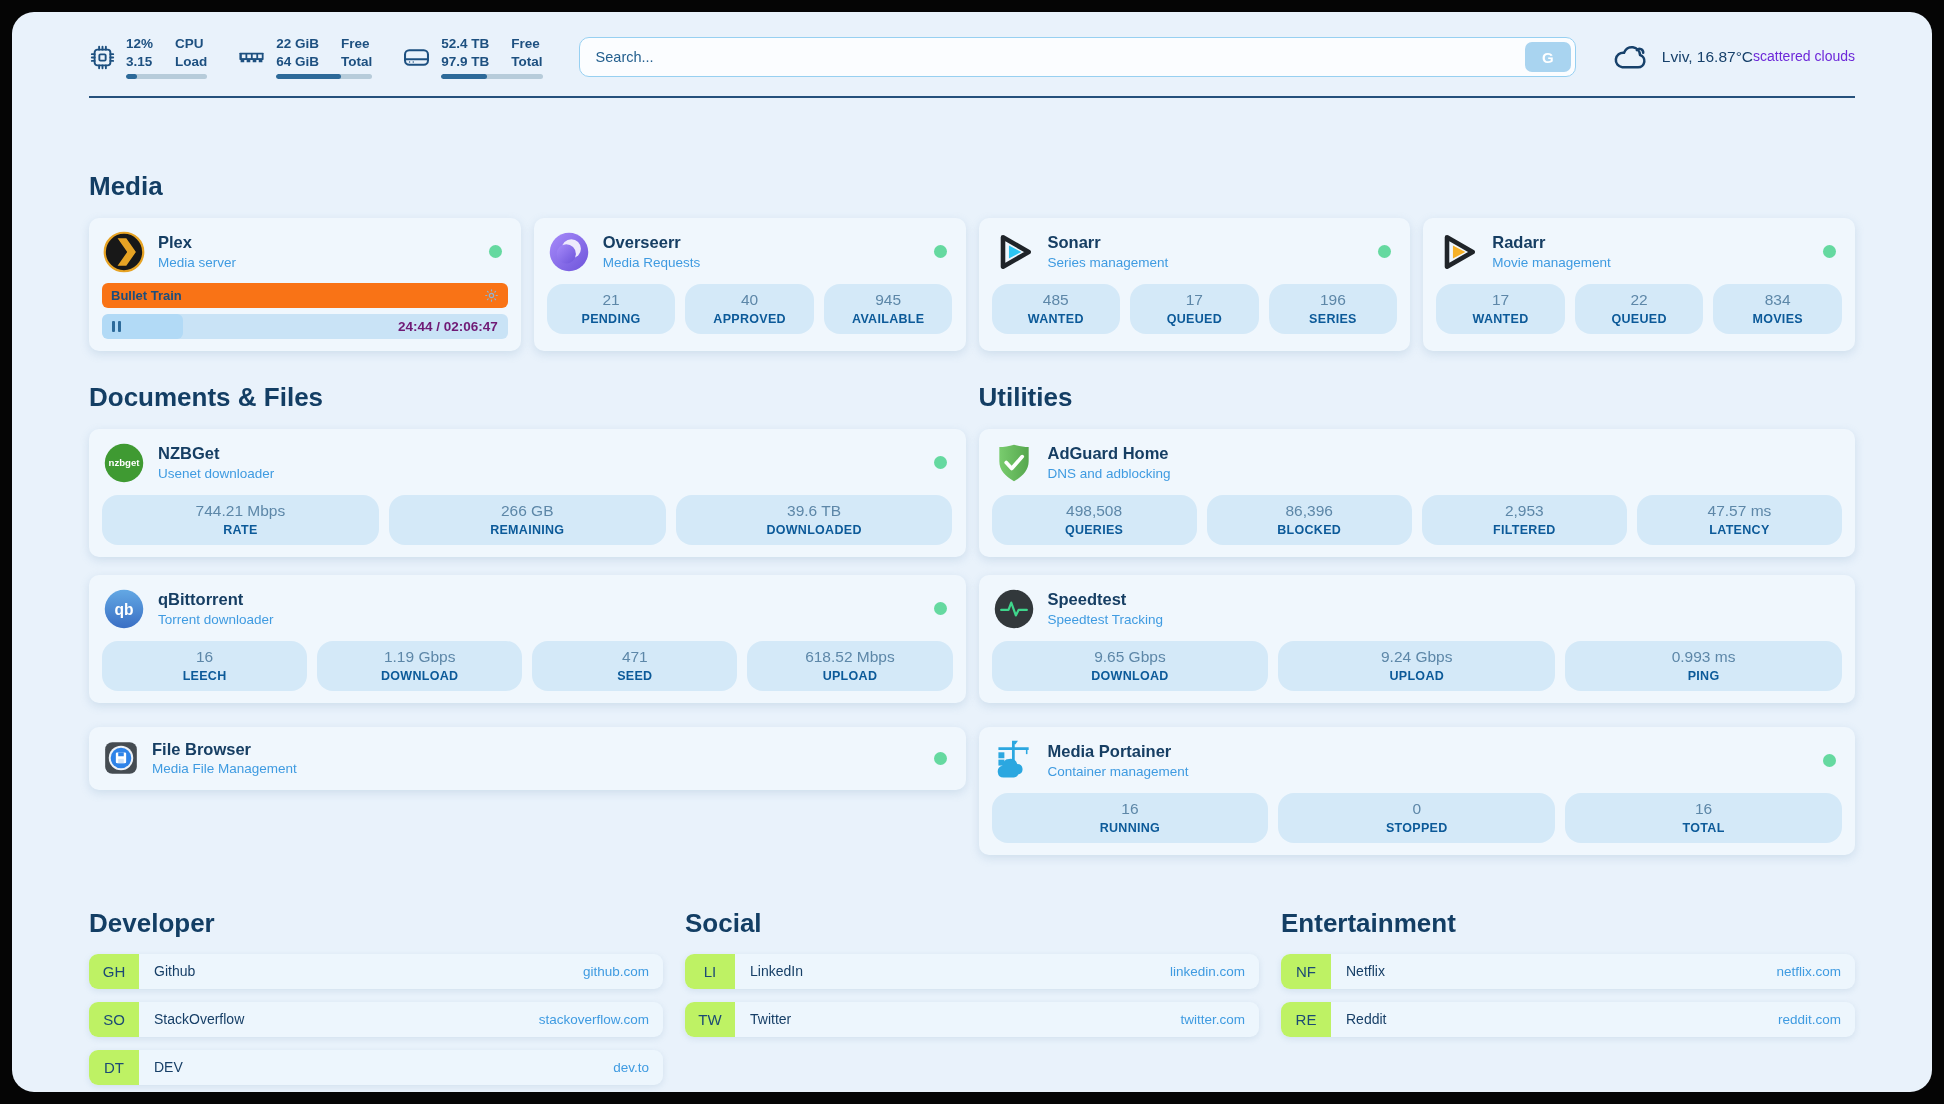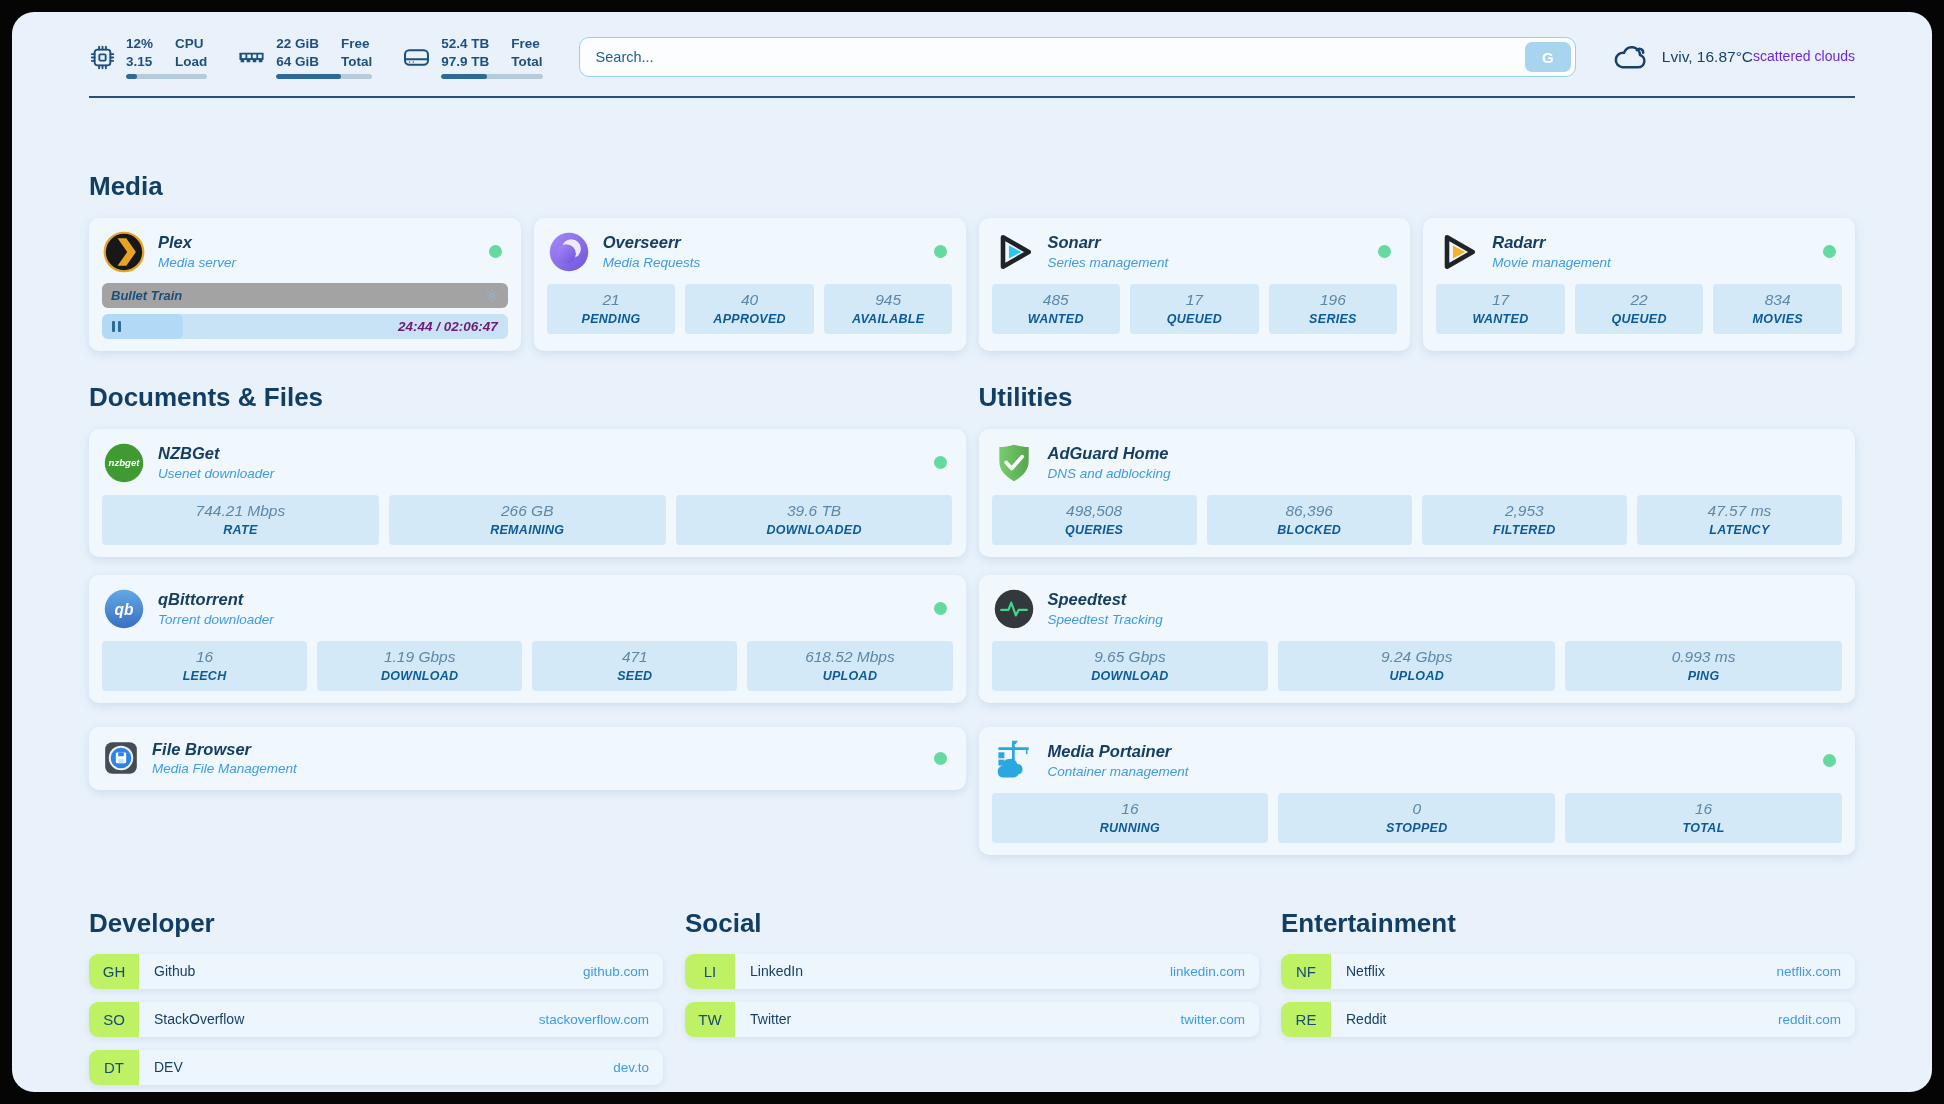--- a/index.html
+++ b/index.html
@@ -34,35 +34,35 @@
 
   .divider{border-bottom:2px solid #26517c;margin-top:14px;}
 
   
   .section-heading{font-size:26px;font-weight:600;color:#133e64;line-height:1.3;}
   .mh{margin:72px 0 14px;}
   .sub-heading{margin:30px 0 14px;}
   .links-heading{margin:0 0 12px;}
 
   .media-grid{display:grid;grid-template-columns:repeat(4,1fr);gap:13px;}
-  .card{background:#f0f7fd;border-radius:10px;padding:12px 13px;box-shadow:0 3px 10px rgba(110,150,185,.22);font-style:italic;}
+  .card{background:#f0f7fd;border-radius:10px;padding:12px 13px;box-shadow:0 3px 10px rgba(110,150,185,.22);}
   .card-head{display:flex;align-items:center;gap:12px;}
   .app-icon{width:44px;height:44px;flex:0 0 auto;display:flex;}
   .app-icon svg{width:100%;height:100%;}
   .app-titles{display:flex;flex-direction:column;line-height:1.3;}
   .app-title{font-size:16.5px;font-weight:700;color:#163e63;}
   .app-subtitle{font-size:13.5px;color:#3f9be1;}
   .status-dot{width:13px;height:13px;border-radius:50%;background:#65d9a0;margin-left:auto;margin-right:6px;}
 
   .stats{display:flex;gap:10px;margin-top:10px;}
-  .stat{flex:1;background:#d4e9f8;border-radius:4px;text-align:center;padding:6px 4px 7px;}
+  .stat{flex:1;background:#d4e9f8;border-radius:16px;text-align:center;padding:6px 4px 7px;}
   .stat-value{font-size:15.5px;color:#5d87a8;line-height:1.35;}
   .stat-label{font-size:12.5px;font-weight:700;color:#0c5a99;letter-spacing:.3px;line-height:1.3;}
 
-  .np-row{margin-top:9px;background:#a3a3a3;border-radius:6px;height:25px;display:flex;align-items:center;padding:0 9px;}
+  .np-row{margin-top:9px;background:#f97316;border-radius:6px;height:25px;display:flex;align-items:center;padding:0 9px;}
   .np-title{font-size:13px;font-weight:600;color:#1c4e7c;}
   .np-gear{margin-left:auto;display:flex;cursor:pointer;}
   .np-progress{margin-top:6px;background:#c9e3f6;border-radius:6px;height:25px;position:relative;overflow:hidden;display:flex;align-items:center;}
   .np-fill{position:absolute;left:0;top:0;bottom:0;background:#b2daf6;border-radius:6px;}
   .np-pause{position:relative;display:flex;gap:3px;margin-left:10px;}
   .np-pause span{width:3px;height:11px;background:#2d6b9b;border-radius:1px;}
   .np-time{position:absolute;right:10px;font-size:13.5px;font-weight:600;color:#701a75;}
 
   .two-col{display:grid;grid-template-columns:1fr 1fr;gap:0 13px;align-items:start;}
   .mt18{margin-top:18px;}

